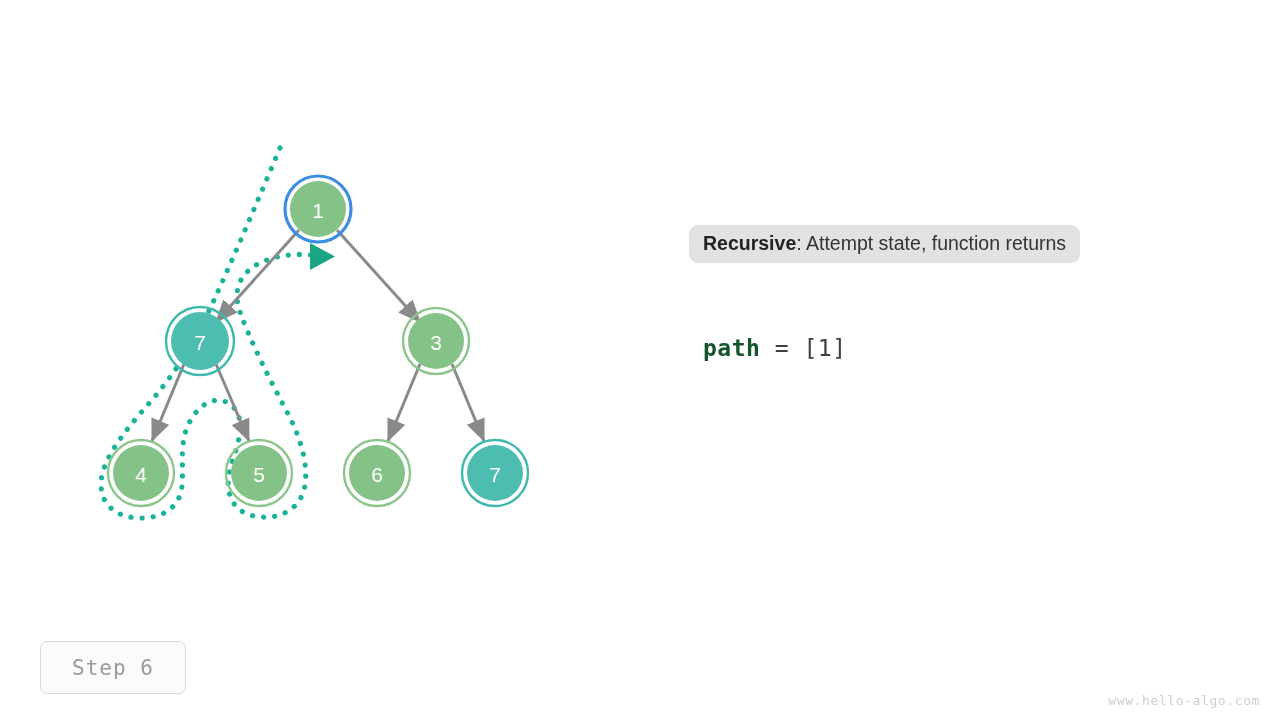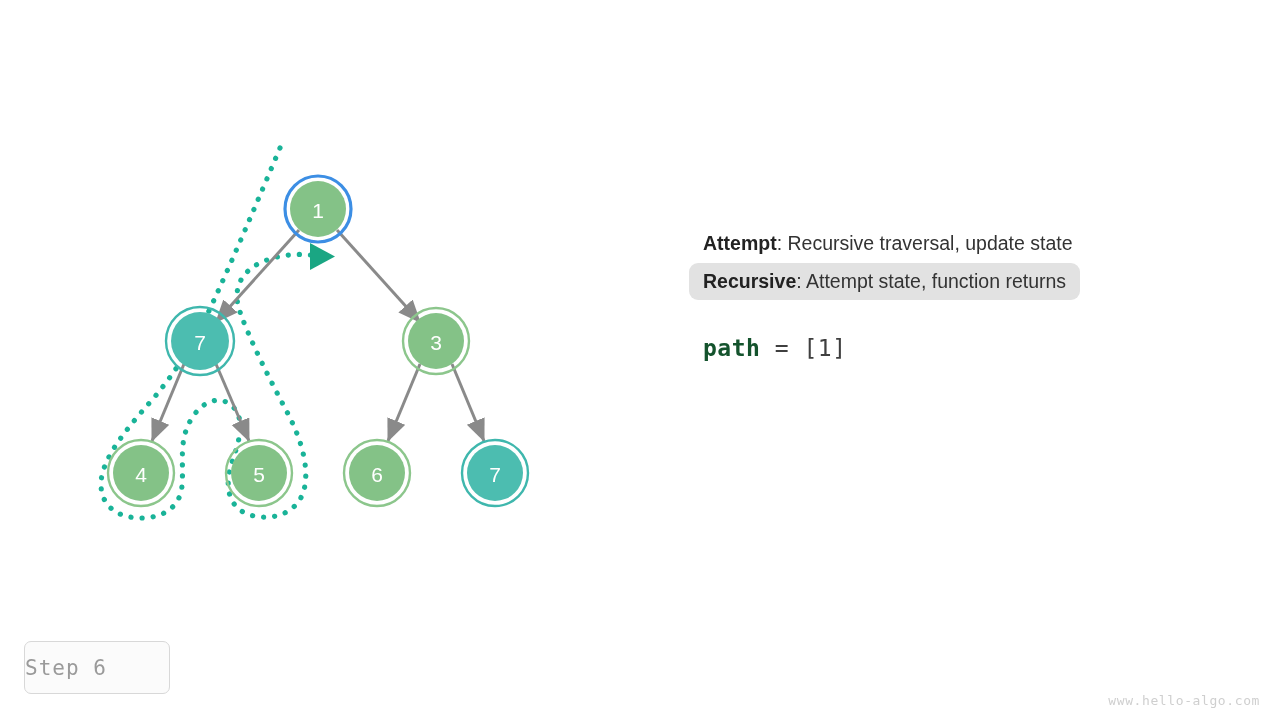--- a/index.html
+++ b/index.html
@@ -81,29 +81,30 @@
     line-height: 40px;
     letter-spacing: 0.5px;
   }
   .code-line.spacer2 { height: 78px; }
   .var-path { color: #14532d; font-weight: bold; }
   .var-res  { color: #2a9d8f; font-weight: bold; }
 
   
   .step-badge {
     position: absolute;
-    left: 24px;
+    left: 40px;
     top: 641px;
     width: 144px;
     height: 51px;
     border: 1px solid #d8d8d8;
     border-radius: 7px;
     background: #fbfbfb;
     display: flex;
     align-items: center;
+    justify-content: center;
   }
   .step-badge span {
     font-family: "DejaVu Sans Mono", monospace;
     font-size: 21px;
     color: #9a9a9a;
     letter-spacing: 1px;
   }
 
   
   .watermark {
@@ -190,23 +191,20 @@
         </g>
         <g>
           <circle cx="495" cy="473" r="33" fill="none" stroke="#3fb7ad" stroke-width="2.4"></circle>
           <circle cx="495" cy="473" r="28" fill="#4cbdb0"></circle>
           <text x="495" y="474" class="node-label">7</text>
         </g>
       </g>
   </svg>
 
   <div class="info-panel">
-    <div class="desc-line">
-      <span class="kw">Attempt</span><span>: Recursive traversal, update state</span>
-    </div>
     <div class="desc-line highlight">
       <span class="kw">Recursive</span><span>: Attempt state, function returns</span>
     </div>
   </div>
 
   <div class="code-block">
     <div class="code-line"><span class="var-path">path</span><span> = [1]</span></div>
     <div class="code-line spacer2"></div>
   </div>
 

